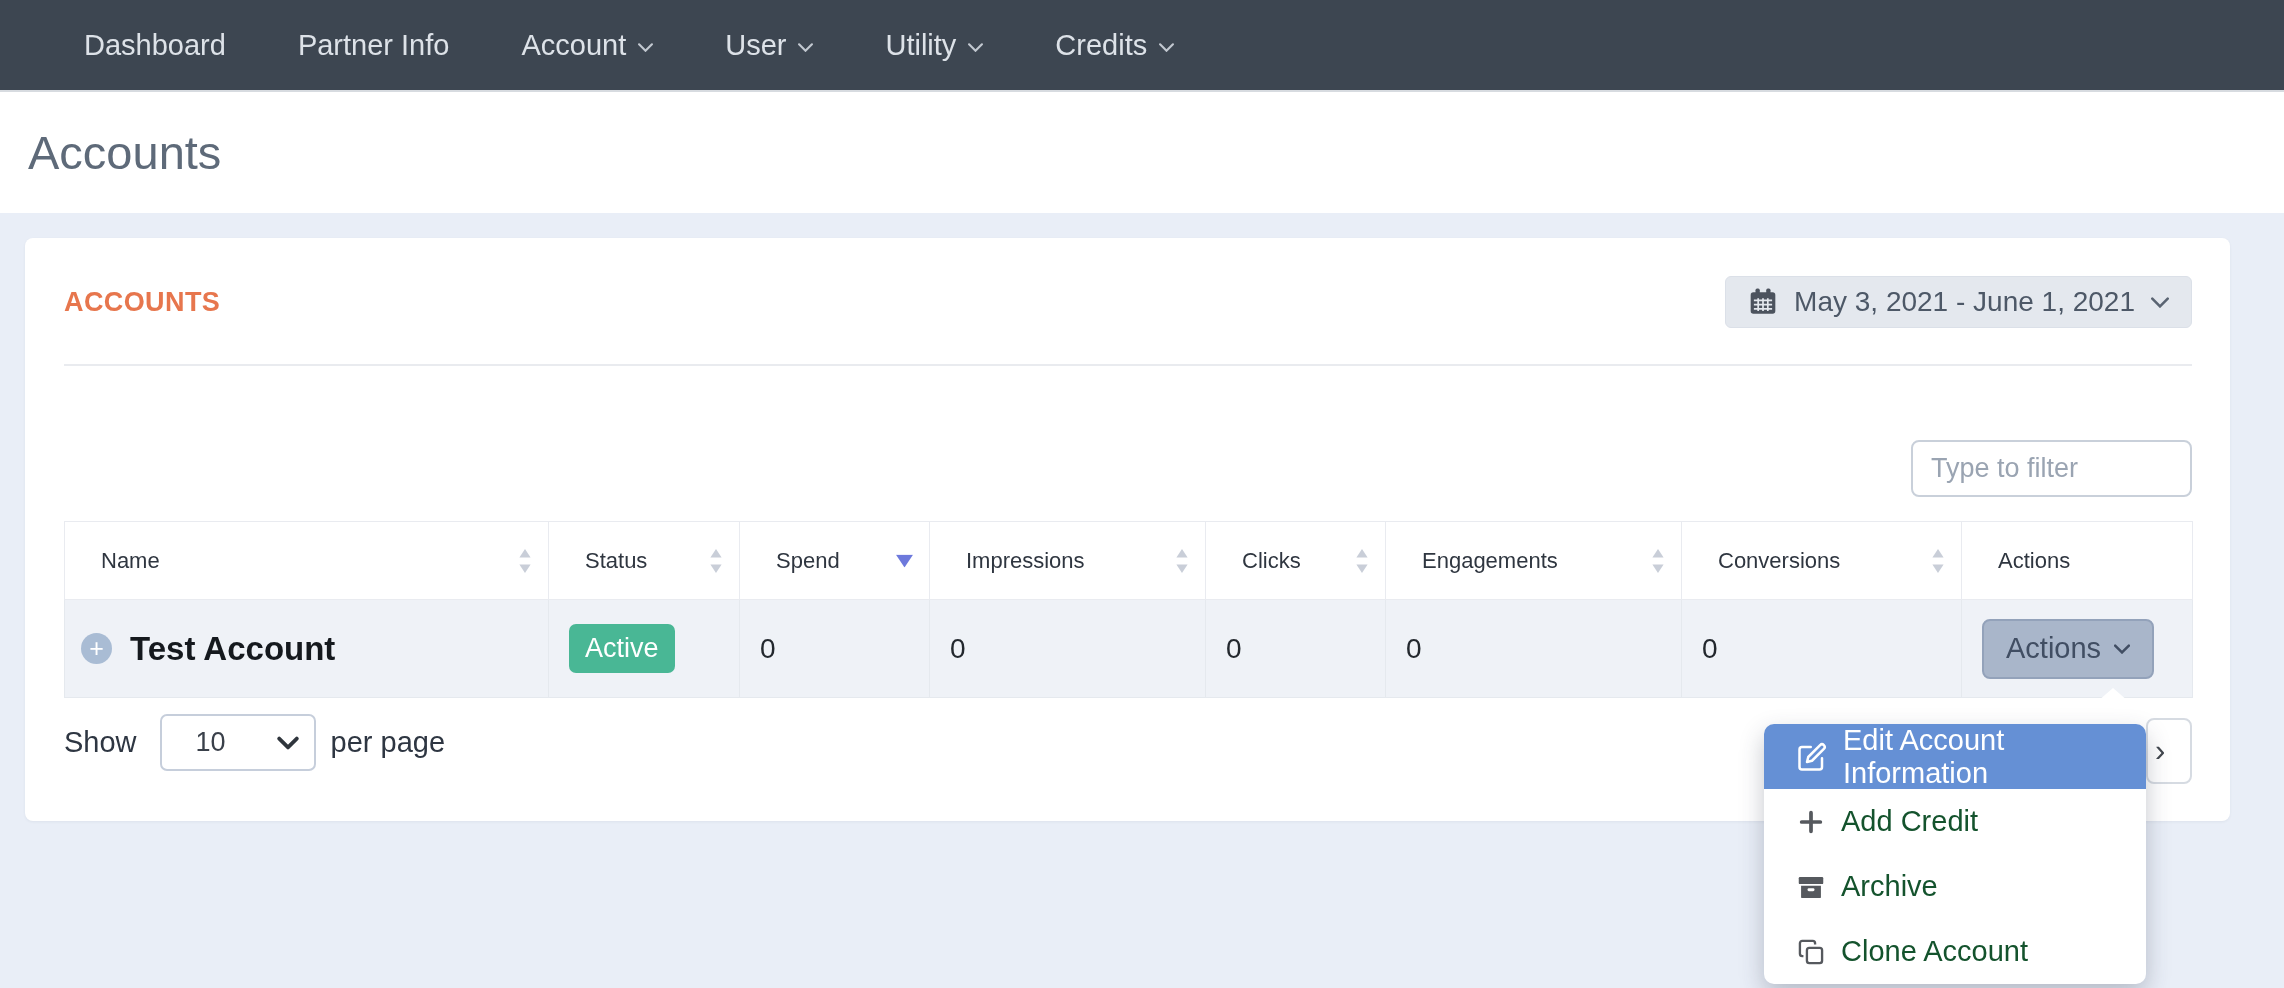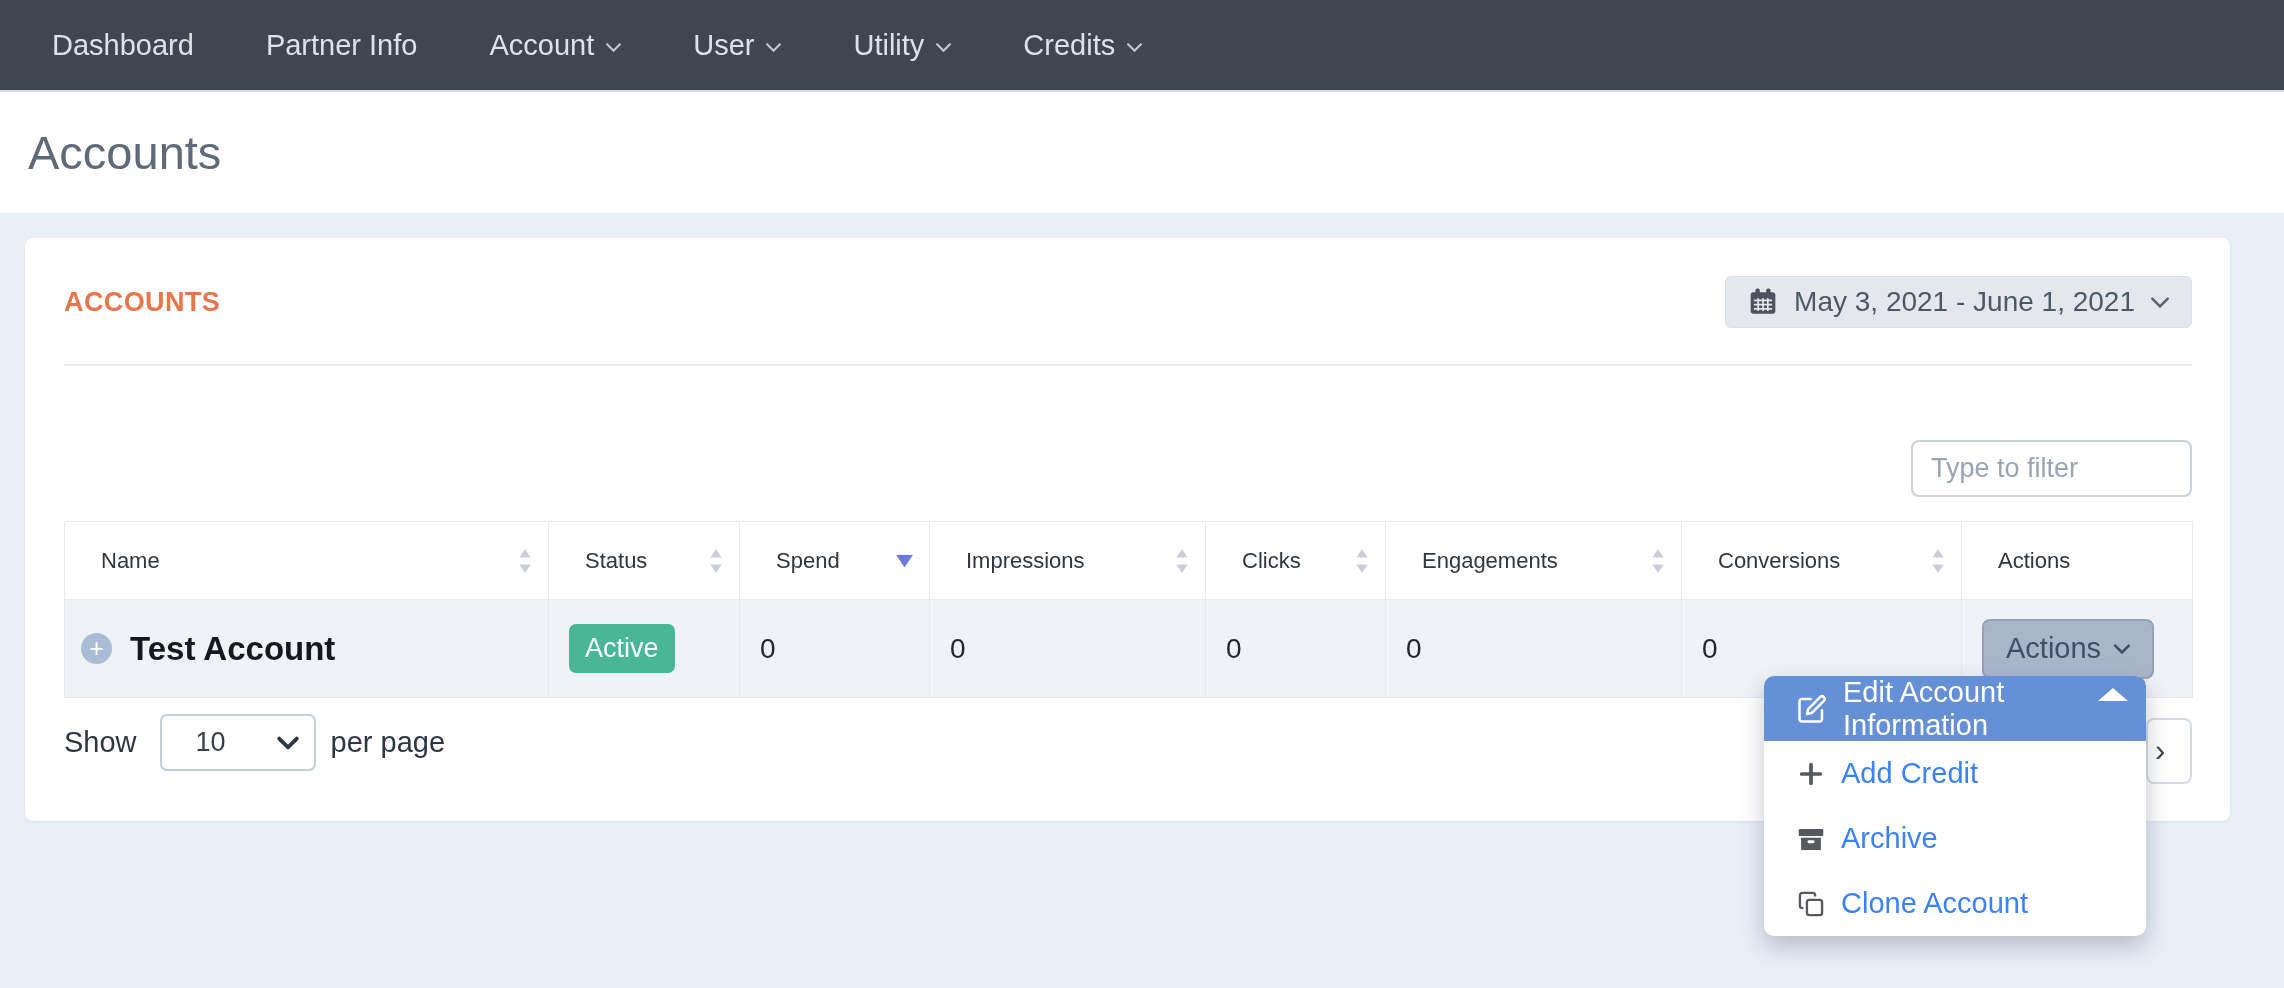--- a/index.html
+++ b/index.html
@@ -10,21 +10,21 @@
     font-family: "Liberation Sans", "DejaVu Sans", sans-serif;
     overflow: hidden;
   }
 
   
   .navbar {
     height: 92px;
     background: #3d4651;
     display: flex;
     align-items: center;
-    padding-left: 52px;
+    padding-left: 84px;
     border-bottom: 2px solid #d7dbe0;
   }
   .nav-item {
     display: flex; align-items: center; gap: 12px;
     padding: 0 36px;
     font-size: 29px;
     color: #dde2e8;
     text-decoration: none;
     cursor: pointer;
     white-space: nowrap;
@@ -131,29 +131,29 @@
     position: absolute; left: 2146px; top: 718px;
     width: 46px; height: 66px;
     background: #fff; border: 2px solid #d6dbe2; border-radius: 8px;
     z-index: 5;
     display: flex; align-items: center; padding-left: 7px;
     font-size: 31px; color: #42474e; cursor: pointer;
   }
 
   
   .menu {
-    position: absolute; left: 1764px; top: 676px; width: 382px;
+    position: absolute; left: 1764px; top: 724px; width: 382px;
     background: #fff; border-radius: 10px;
     box-shadow: 0 10px 24px rgba(45,55,75,.28);
     overflow: hidden; z-index: 20;
   }
   .menu-item {
     display: flex; align-items: center; gap: 16px;
     height: 65px; padding-left: 33px;
-    font-size: 29px; color: #3b82f6; cursor: pointer;
+    font-size: 29px; color: #14532d; cursor: pointer;
   }
   .menu-item svg { flex: 0 0 auto; color: #56595e; }
   .menu-item.active { background: #6590d5; color: #fff; }
   .menu-item.active svg { color: #fff; }
   .menu-caret {
     position: absolute; left: 2098px; top: 688px;
     width: 0; height: 0; z-index: 21;
     border-left: 15px solid transparent;
     border-right: 15px solid transparent;
     border-bottom: 13px solid #fff;

